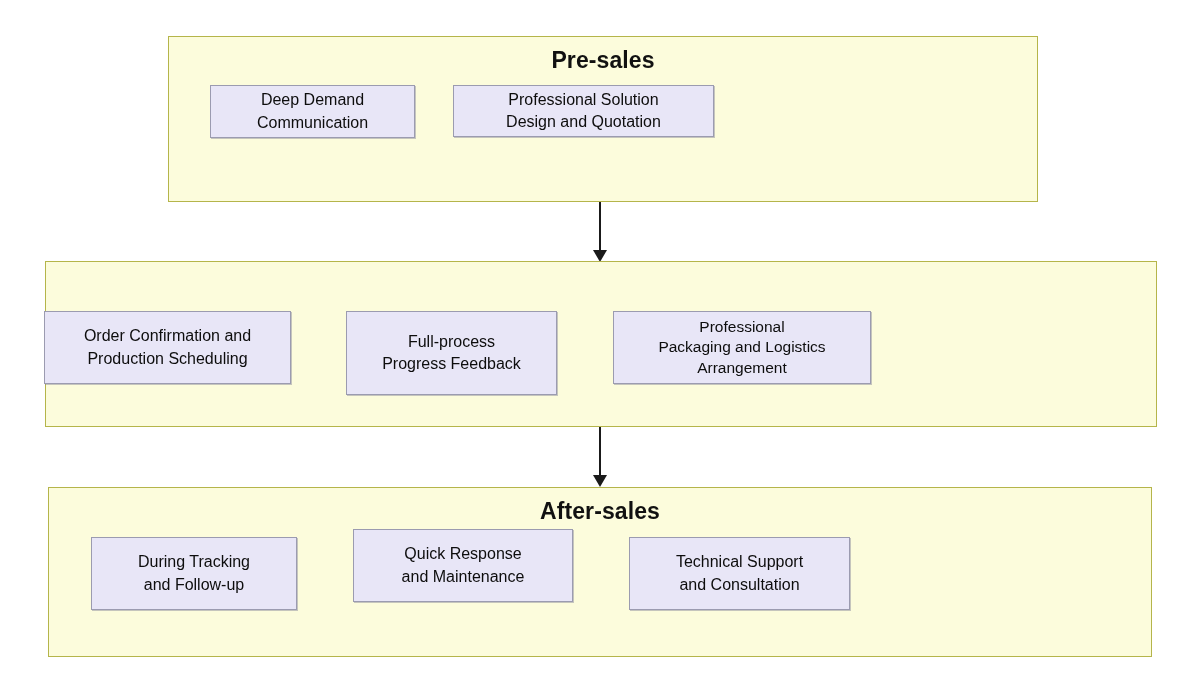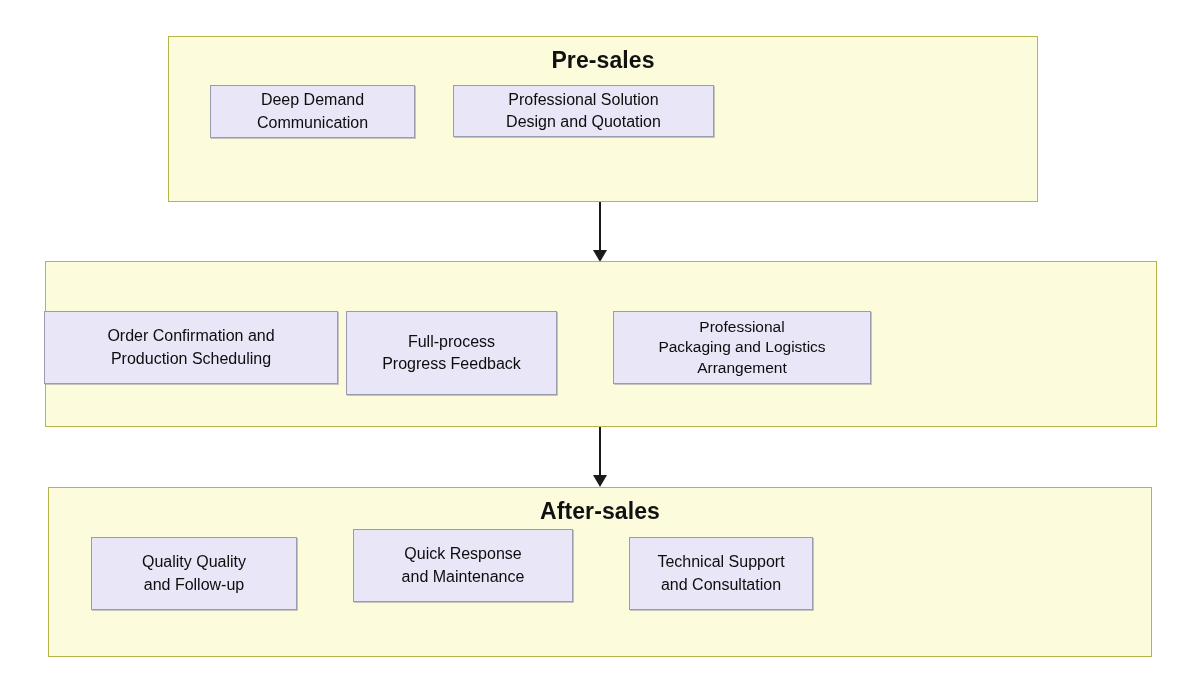--- a/index.html
+++ b/index.html
@@ -109,21 +109,21 @@
 
   </div>
 
   <div class="connector" style="left:589px; top:202px; width:22px; height:60px;">
     <div class="connector-line" style="height:48px;"></div>
     <div class="connector-head"></div>
   </div>
 
   <div class="section" style="left:45px; top:261px; width:1112px; height:166px;">
 
-    <div class="task-box" style="left:-2px; top:49px; width:294px; height:73px;">
+    <div class="task-box" style="left:-2px; top:49px; width:247px; height:73px;">
       <span class="task-label">Order Confirmation and
 Production Scheduling</span>
     </div>
 
     <div class="task-box" style="left:300px; top:49px; width:211px; height:84px;">
       <span class="task-label">Full-process
 Progress Feedback</span>
     </div>
 
     <div class="task-box" style="left:567px; top:49px; width:258px; height:73px;">
@@ -136,29 +136,29 @@
 
   <div class="connector" style="left:589px; top:427px; width:22px; height:60px;">
     <div class="connector-line" style="height:48px;"></div>
     <div class="connector-head"></div>
   </div>
 
   <div class="section" style="left:48px; top:487px; width:1104px; height:170px;padding-left:22px;">
     <div class="section-title" style="top:10px;">After-sales</div>
 
     <div class="task-box" style="left:42px; top:49px; width:206px; height:73px;">
-      <span class="task-label">Quality Quality
+      <span class="task-label">During Tracking
 and Follow-up</span>
     </div>
 
     <div class="task-box" style="left:304px; top:41px; width:220px; height:73px;">
       <span class="task-label">Quick Response
 and Maintenance</span>
     </div>
 
-    <div class="task-box" style="left:580px; top:49px; width:184px; height:73px;">
+    <div class="task-box" style="left:580px; top:49px; width:221px; height:73px;">
       <span class="task-label">Technical Support
 and Consultation</span>
     </div>
 
   </div>
 
 </div>
 
 </body></html>

